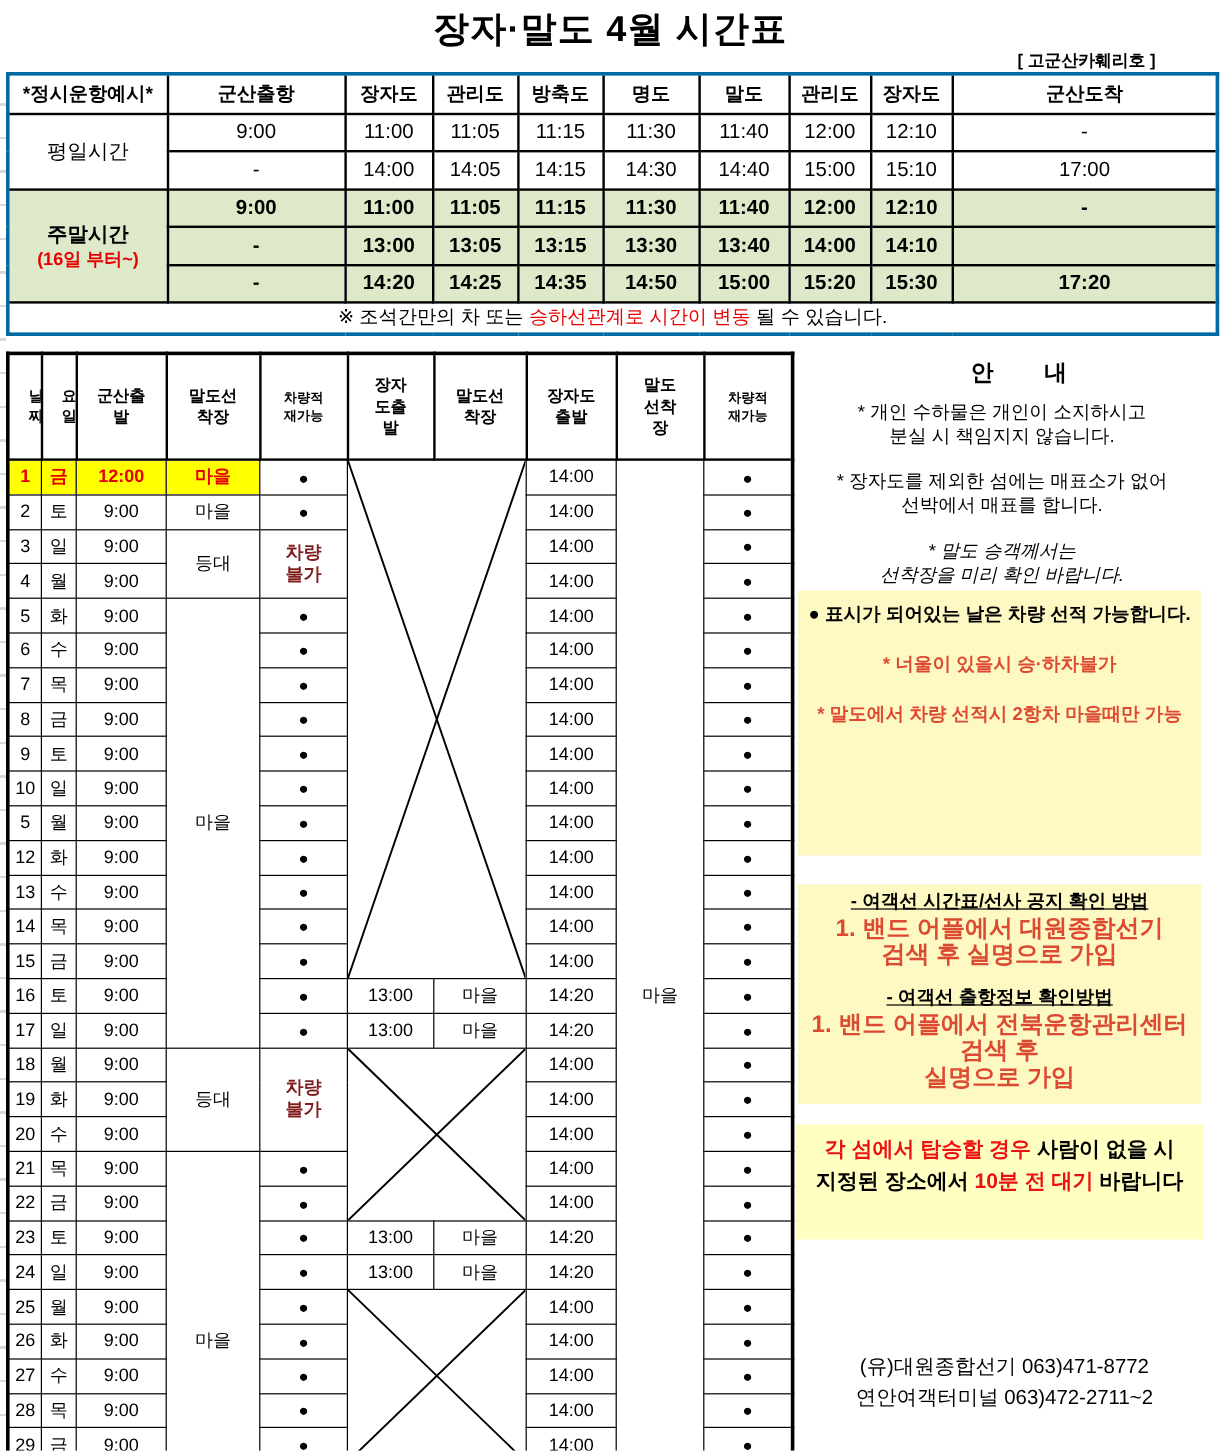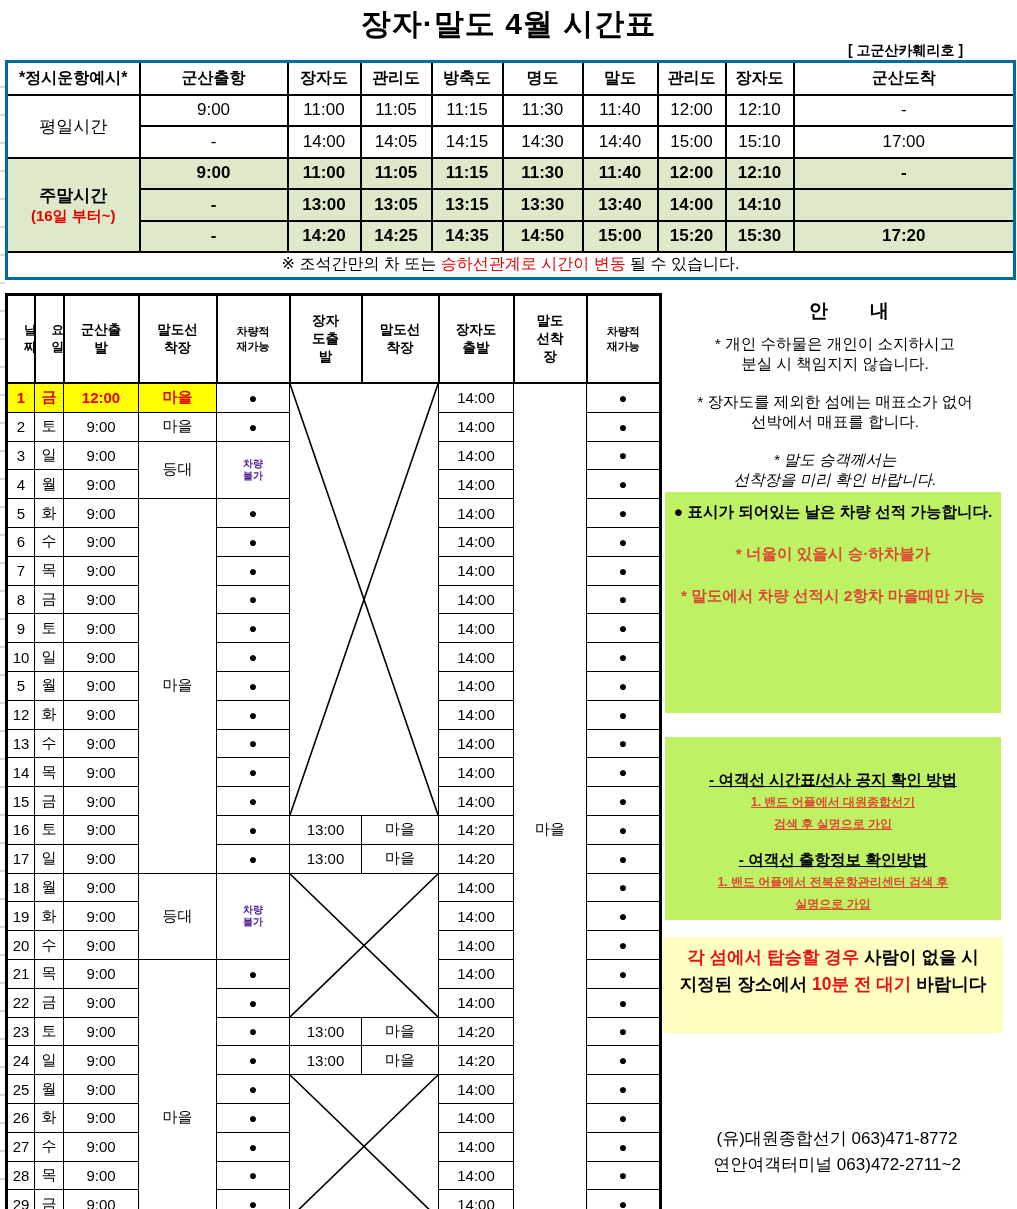--- a/index.html
+++ b/index.html
@@ -25,38 +25,38 @@
   .note-red{color:#e60000;}
   
   table.main-table{position:absolute;left:5px;top:293px;width:654px;border-collapse:collapse;
                    table-layout:fixed;border:3px solid #000;}
   .main-table th{border:2px solid #000;padding:16px;height:36px;font-weight:bold;font-size:13.5px;overflow:hidden;}
   .main-table th.tiny{font-size:12.5px;}
   .main-table th.small{font-size:11px;}
   .main-table td{border:1.5px solid #000;padding:0;height:27.8px;text-align:center;
                  vertical-align:middle;font-size:15px;overflow:hidden;}
   .main-table td.hl{background:#ffff00;color:#e60000;font-weight:bold;}
-  .main-table td.redcell{color:#4c1d95;font-weight:bold;white-space:pre-line;line-height:1.2;font-size:10px;}
+  .main-table td.redcell{color:#7f1d1d;font-weight:bold;white-space:pre-line;line-height:1.2;font-size:15px;}
   .main-table td.dotcell{font-size:14px;}
   .main-table td.xcell{position:relative;padding:0;}
   .xmark{position:absolute;left:0;top:0;width:100%;height:100%;display:block;}
   .xmark line{stroke:#000;stroke-width:1.6;vector-effect:non-scaling-stroke;}
   
   .rp{position:absolute;text-align:center;}
   .notice-title{left:679px;top:298px;width:340px;font-size:19px;font-weight:bold;white-space:pre;}
   .notice-p{left:665px;top:0;width:340px;font-size:15.5px;line-height:1.3;white-space:pre-line;}
   .p1{top:334px;} .p2{top:392px;} .p3{top:450px;font-style:italic;}
-  .cream-box{position:absolute;left:665px;width:336px;background:#bef264;text-align:center;}
+  .cream-box{position:absolute;left:665px;width:336px;background:#fef9c3;text-align:center;}
   .box1{top:492px;height:221px;padding-top:10px;box-sizing:border-box;}
   .box1-head{font-size:15.5px;font-weight:bold;margin-bottom:20px;}
   .boxred{color:#dd4a32;font-weight:bold;font-size:15.5px;line-height:22px;}
   .box1-g1{margin-bottom:20px;} .box1-l2{margin-bottom:20px;}
-  .box2{top:737px;height:183px;padding-top:32px;box-sizing:border-box;}
+  .box2{top:737px;height:183px;padding-top:4px;box-sizing:border-box;}
   .box2-title{font-size:15.5px;font-weight:bold;text-decoration:underline;line-height:22px;}
-  .box2-lines div{color:#dd4a32;font-weight:bold;font-size:12px;line-height:22px;text-decoration:underline;}
+  .box2-lines div{color:#dd4a32;font-weight:bold;font-size:20px;line-height:22px;}
   .box2-gap{height:14px;}
   .ybox{position:absolute;left:663px;top:937px;width:340px;height:96px;background:#ffffc2;
         text-align:center;font-size:17.5px;font-weight:bold;line-height:27px;padding-top:7px;box-sizing:border-box;}
   .ybox .r{color:#ee1111;}
   .contact{position:absolute;left:672px;top:1126px;width:330px;text-align:center;
            font-size:17px;line-height:26px;}
 </style>
 </head>
 <body>
 

